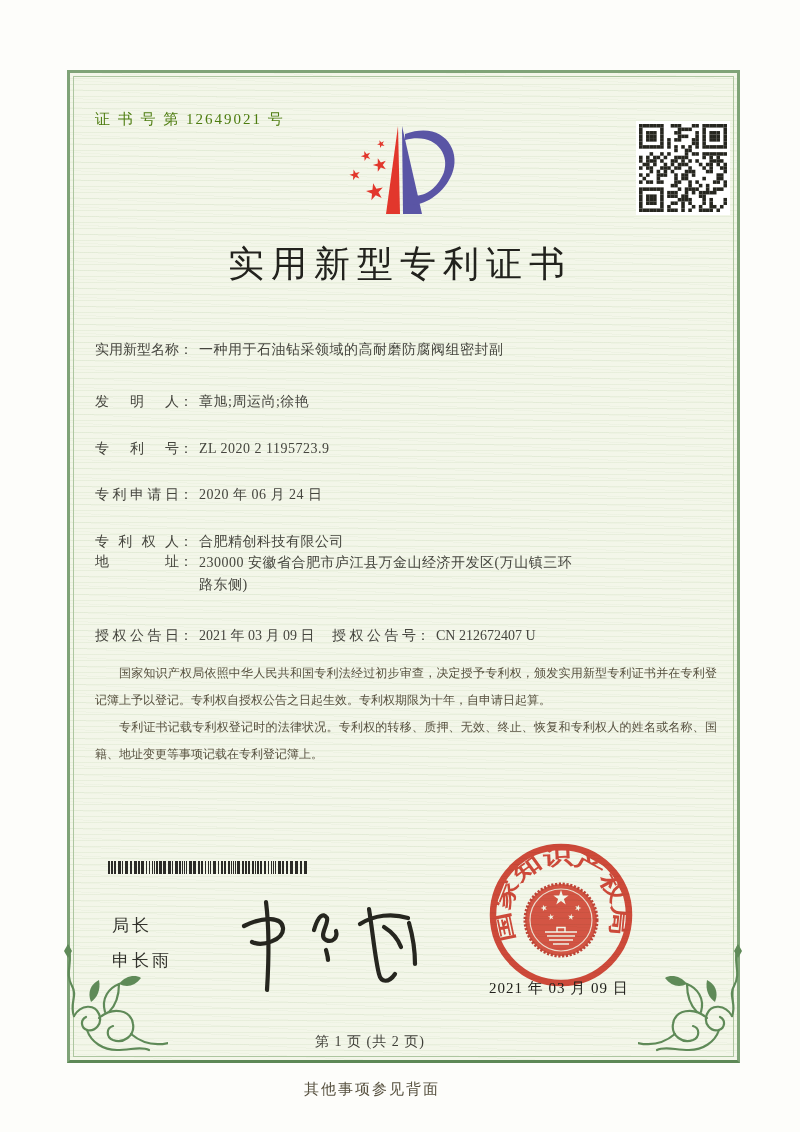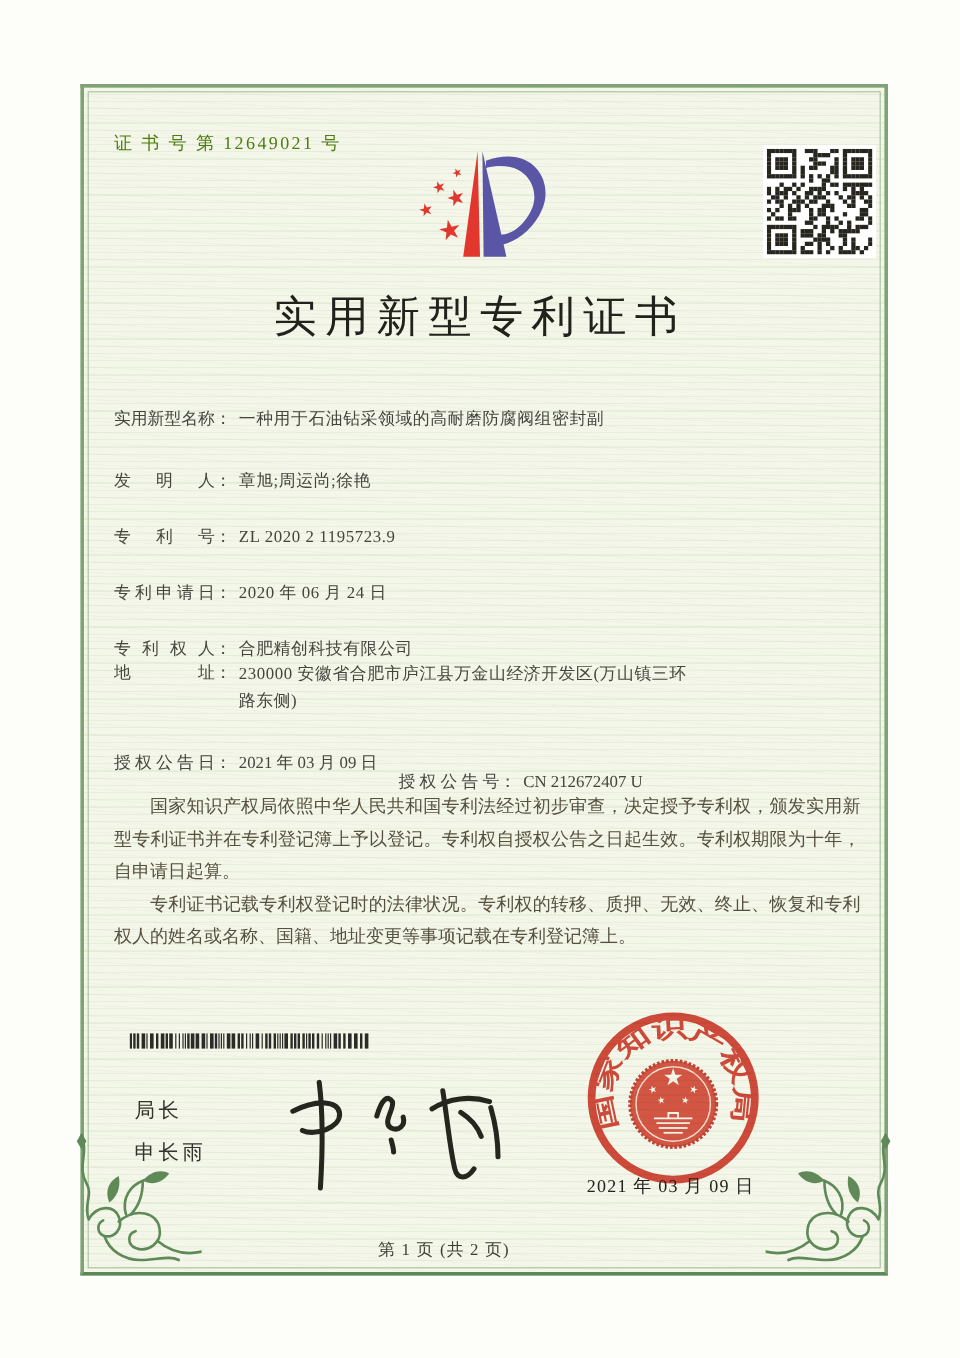--- a/index.html
+++ b/index.html
@@ -34,27 +34,27 @@
   .fieldrow{line-height:20px;white-space:nowrap;}
   .fieldrow .lab{display:inline-block;width:84px;text-align:justify;text-align-last:justify;
     -moz-text-align-last:justify;text-justify:inter-character;vertical-align:top;}
   .fieldrow .colon{display:inline-block;margin-right:6px;vertical-align:top;}
   .fieldrow .val{display:inline-block;vertical-align:top;letter-spacing:.5px;}
   .r2{margin-top:32px}.r3{margin-top:27px}.r4{margin-top:26px}.r5{margin-top:27px}.r6{}
   .fieldrow.addr{white-space:normal;}
   .fieldrow.addr .val{width:382px;line-height:22px;}
 
   .grant-row{position:absolute;left:95px;top:627px;width:630px;font-size:14px;color:#45453e;z-index:3;white-space:nowrap;}
-  .grant-row .g2{position:absolute;left:237px;top:16px;}
+  .grant-row .g2{position:absolute;left:237px;top:0;}
   .grant-row .lab{display:inline-block;width:84px;text-align:justify;text-align-last:justify;
     -moz-text-align-last:justify;text-justify:inter-character;vertical-align:top;}
   .grant-row .colon{display:inline-block;margin-right:6px;}
 
   .paras{position:absolute;left:95px;top:660px;width:622px;z-index:3;}
-  .paras p{margin:0;font-size:15px;line-height:27px;text-indent:2em;text-align:justify;color:#56503e;}
+  .paras p{margin:0;font-size:12px;line-height:27px;text-indent:2em;text-align:justify;color:#56503e;}
 
   .barcode{position:absolute;left:108px;top:861px;z-index:3;}
 
   .officer{position:absolute;left:112px;top:914px;z-index:3;
     font-family:"Liberation Sans","DejaVu Sans",sans-serif;color:#33332d;}
   .officer .ttl{font-size:17px;letter-spacing:3px;}
   .officer .nm{font-size:17px;letter-spacing:3px;margin-top:12px;}
 
   .signature{position:absolute;left:222px;top:896px;z-index:3;}
 
@@ -564,14 +564,15 @@
           <path d="M63,100 h24"></path>
           <path d="M67,104 h16"></path>
           <path d="M71,92 v-4.5 h8 v4.5"></path>
         </g>
       </g>
     </svg>
   </div>
   <div class="seal-date">2021 年 03 月 09 日</div>
 
   <div class="page-indicator">第 1 页 (共 2 页)</div>
+  <div class="back-note">其他事项参见背面</div>
 
 </div>
 
 </body></html>

